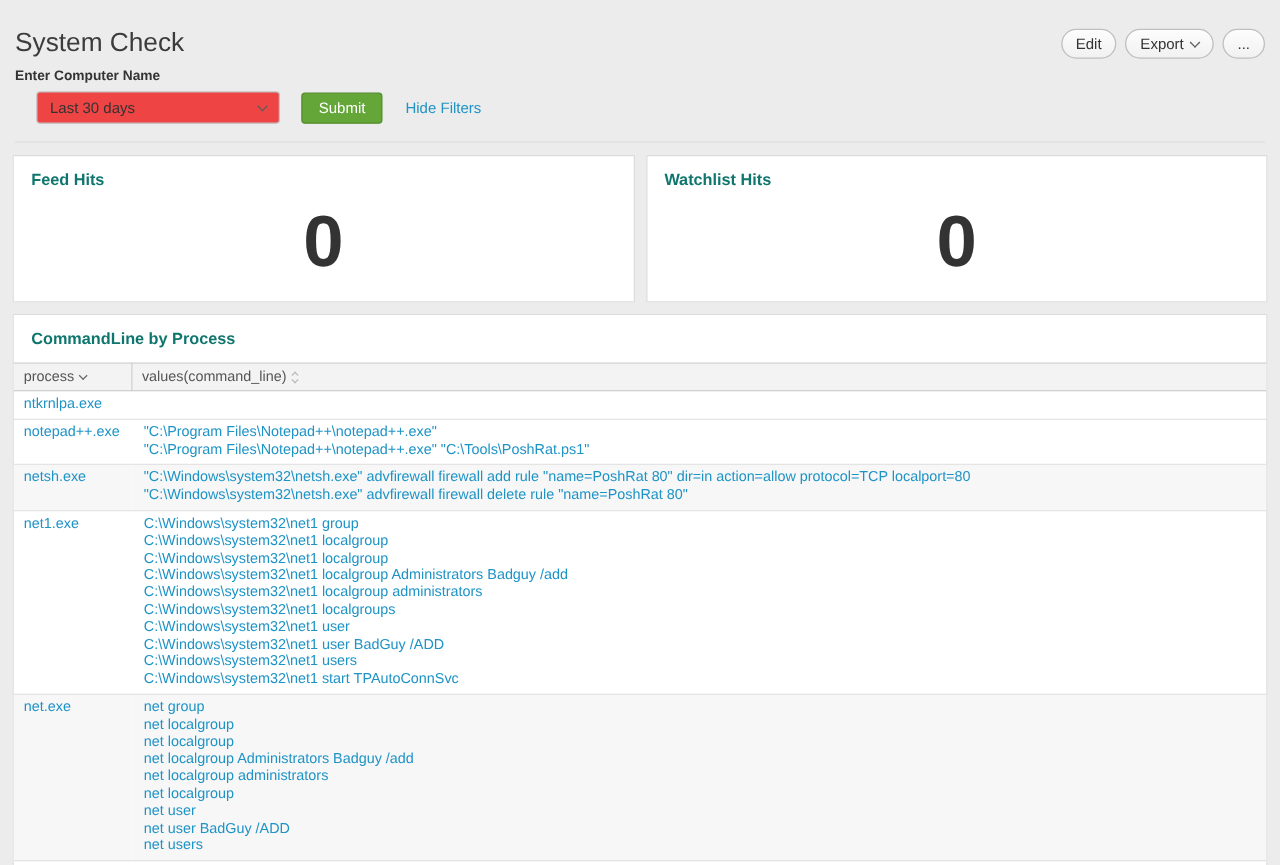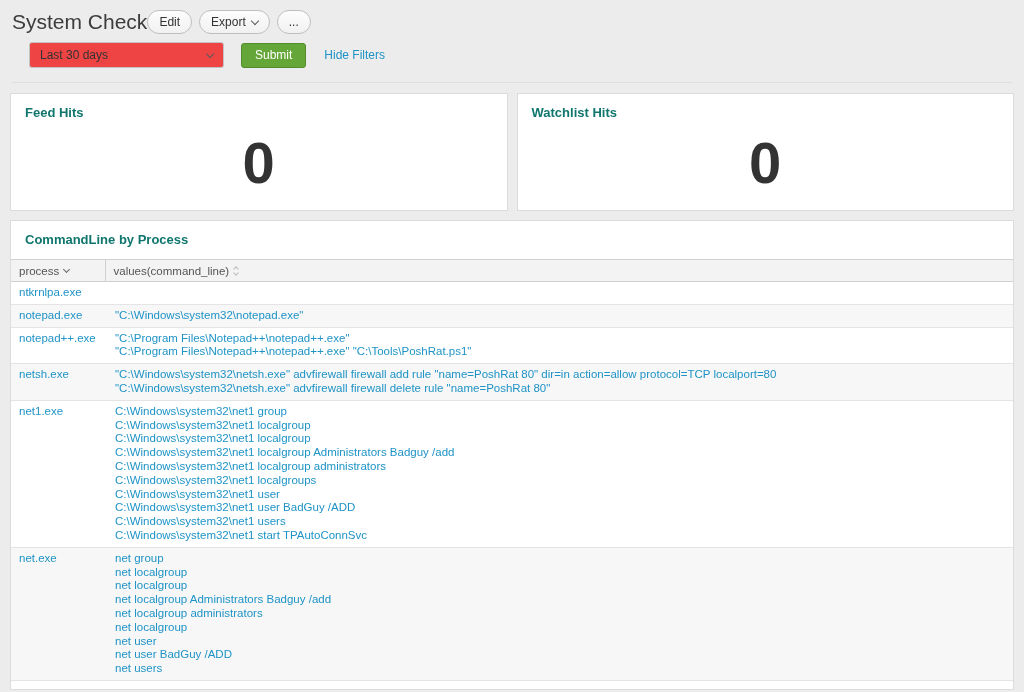--- a/index.html
+++ b/index.html
@@ -5,21 +5,21 @@
   * { margin:0; padding:0; box-sizing:border-box; }
   html,body { width:1024px; height:692px; overflow:hidden; }
   body {
     font-family:"Liberation Sans", sans-serif;
     background:#ececec;
     color:#333;
   }
 
   
   .dash-header { padding:8px 12px 0 12px; }
-  .title-row { display:flex; justify-content:flex-start; align-items:flex-start; }
+  .title-row { display:flex; justify-content:space-between; align-items:flex-start;margin-top:13px; }
   .page-title { font-size:21px; font-weight:400; color:#3c3c3c; padding-top:2px; }
   .header-actions { display:flex; gap:7px; padding-top:2px; }
   .btn {
     display:inline-flex; align-items:center; gap:6px;
     background:linear-gradient(#fdfdfd,#f1f1f1);
     border:1px solid #bfbfbf; border-radius:12px;
     font-size:12px; color:#333; padding:5px 11px; height:24px;
     cursor:pointer; font-family:inherit;
   }
   .chev {
@@ -109,20 +109,21 @@
         <span>Export</span>
         <span class="chev"></span>
       </button>
       <button class="btn">
         <span>...</span>
       </button>
     </div>
   </div>
 
   <div class="fieldset">
+    <div class="field-label">Enter Computer Name</div>
     <div class="filter-row">
       <div class="select-box">
         <span>Last 30 days</span>
         <span class="chev"></span>
       </div>
       <button class="submit-btn">Submit</button>
       <a class="link hide-filters">Hide Filters</a>
     </div>
   </div>
 </div>
@@ -163,26 +164,20 @@
                 </span>
             </span>
           </th>
         </tr>
       </thead>
       <tbody>
           <tr>
             <td class="col-process"><span class="cell-link">ntkrnlpa.exe</span></td>
             <td class="col-values">&nbsp;</td>
           </tr>
-          <tr class="striped">
-            <td class="col-process"><span class="cell-link">notepad.exe</span></td>
-            <td class="col-values">
-              <div class="cmd-line cell-link">"C:\Windows\system32\notepad.exe"</div>
-            </td>
-          </tr>
           <tr>
             <td class="col-process"><span class="cell-link">notepad++.exe</span></td>
             <td class="col-values">
               <div class="cmd-line cell-link">"C:\Program Files\Notepad++\notepad++.exe"</div>
               <div class="cmd-line cell-link">"C:\Program Files\Notepad++\notepad++.exe" "C:\Tools\PoshRat.ps1"</div>
             </td>
           </tr>
           <tr class="striped">
             <td class="col-process"><span class="cell-link">netsh.exe</span></td>
             <td class="col-values">

